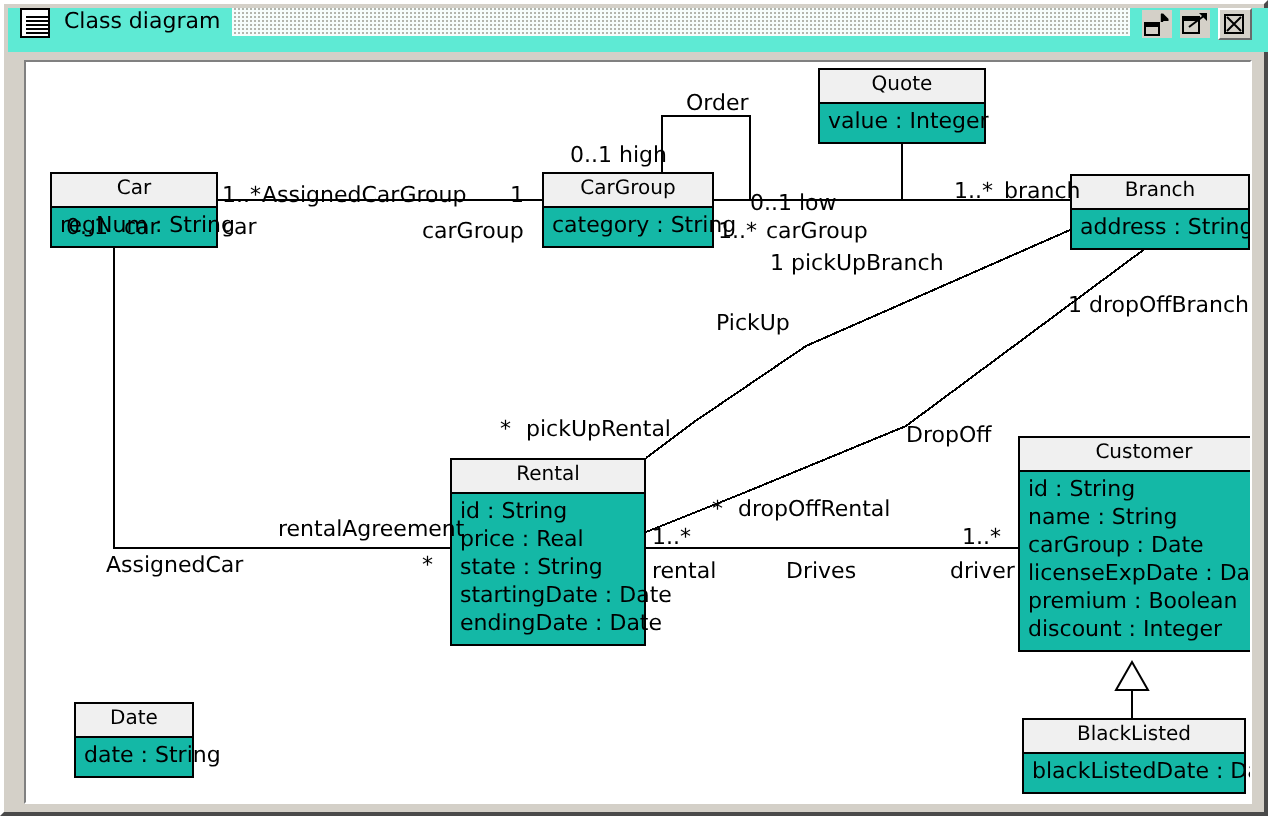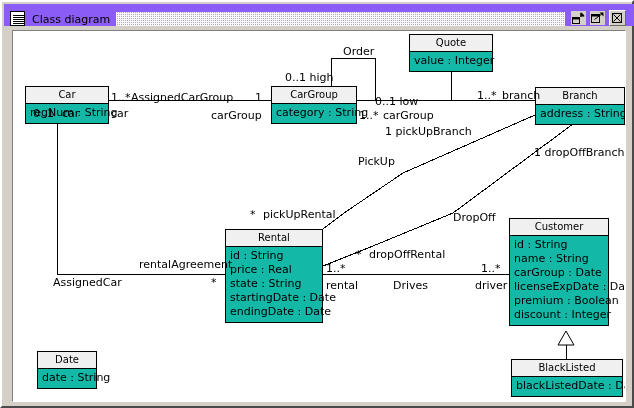--- a/index.html
+++ b/index.html
@@ -27,23 +27,23 @@
     border-top: 2px solid #ffffff;
     border-left: 2px solid #ffffff;
     border-right: 2px solid #4a4a4a;
     border-bottom: 2px solid #4a4a4a;
   }
   .title-bar {
     position: absolute;
     left: 2px; top: 2px;
     width: 630px; height: 22px;
     box-sizing: border-box;
-    background: #8b5cf6;
+    background: #5eead4;
     display: flex;
-    align-items: flex-end;
+    align-items: flex-start;
   }
   .title-icon {
     width: 15px; height: 15px;
     margin-left: 6px;
     box-sizing: border-box;
     border: 1px solid #000;
     background: #ffffff;
     position: relative;
     flex: 0 0 auto;
   }
@@ -246,21 +246,21 @@
         <div class="cls-name">Rental</div>
         <div class="cls-attrs">
           <div>id : String</div>
           <div>price : Real</div>
           <div>state : String</div>
           <div>startingDate : Date</div>
           <div>endingDate : Date</div>
         </div>
       </div>
 
-      <div class="cls" style="left:496px; top:187px; width:100px;">
+      <div class="cls" style="left:496px; top:187px; width:126px;">
         <div class="cls-name">Customer</div>
         <div class="cls-attrs">
           <div>id : String</div>
           <div>name : String</div>
           <div>carGroup : Date</div>
           <div>licenseExpDate : Date</div>
           <div>premium : Boolean</div>
           <div>discount : Integer</div>
         </div>
       </div>

